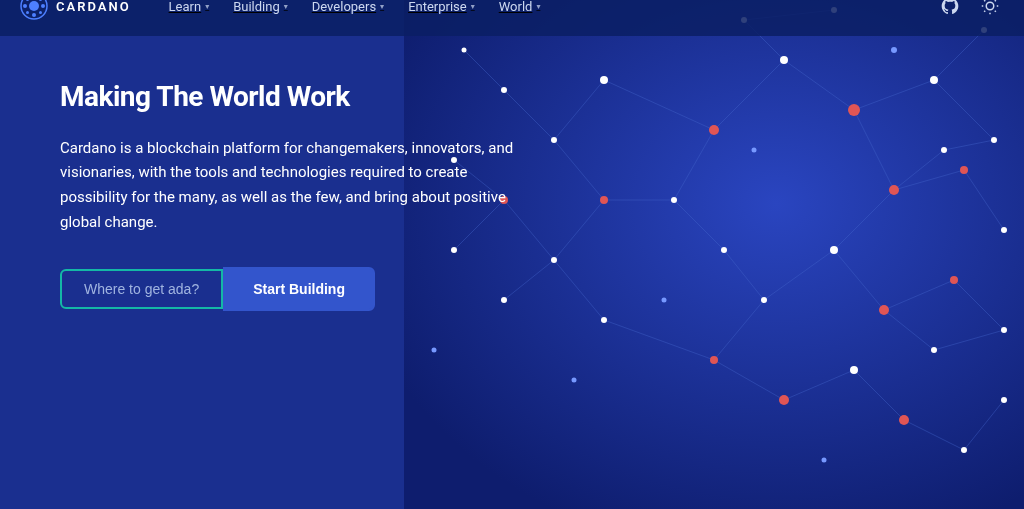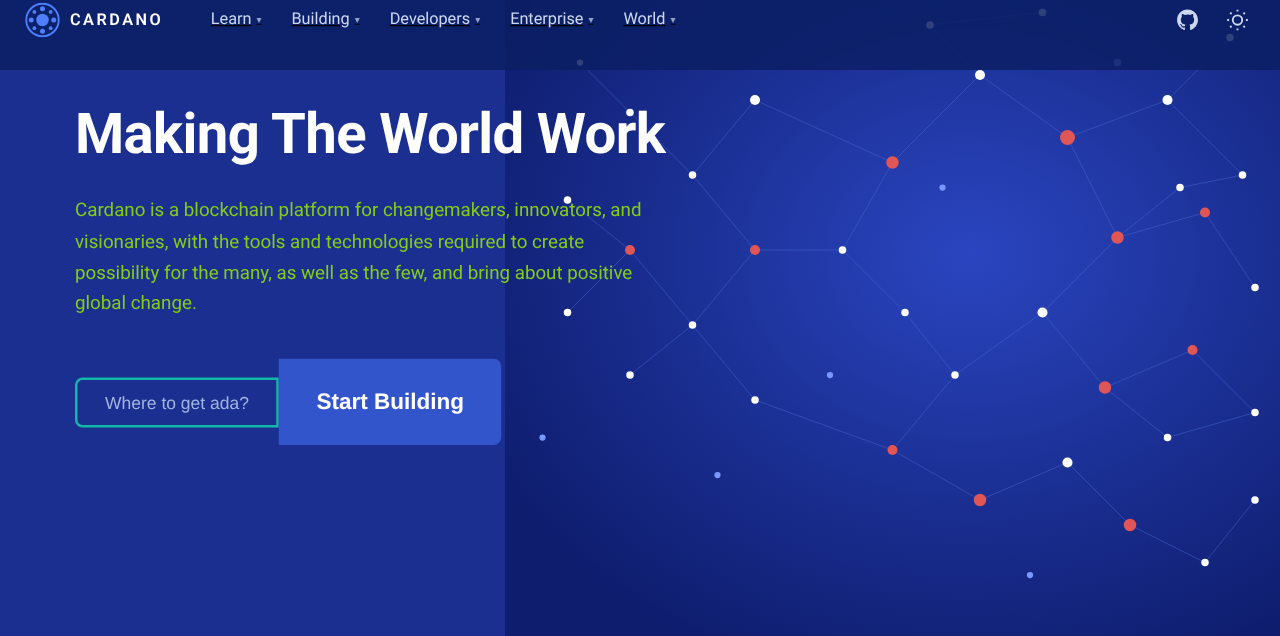--- a/index.html
+++ b/index.html
@@ -8,24 +8,24 @@
       width: 1024px;
       height: 509px;
       overflow: hidden;
       font-family: -apple-system, BlinkMacSystemFont, 'Segoe UI', Roboto, sans-serif;
     }
 
     
     nav {
       position: absolute;
       top: 0; left: 0; right: 0;
-      height: 56px;
-      display: flex;
-      align-items: flex-start;
-      padding: 2px 20px;
+      height: 36px;
+      display: flex;
+      align-items: flex-end;
+      padding: 16px 20px;
       background: rgba(10, 30, 100, 0.85);
       z-index: 10;
     }
 
     .nav-logo {
       display: flex;
       align-items: center;
       gap: 8px;
       margin-right: 28px;
     }
@@ -105,31 +105,31 @@
     
     .hero-content {
       position: absolute;
       top: 80px;
       left: 60px;
       max-width: 520px;
       z-index: 5;
     }
 
     .hero-title {
-      font-size: 45px;
+      font-size: 28px;
       font-weight: 700;
       color: #ffffff;
       line-height: 1.2;
       margin-bottom: 22px;
       letter-spacing: -0.5px;
     }
 
     .hero-description {
       font-size: 15px;
-      color: #84cc16;
+      color: #ffffff;
       line-height: 1.65;
       margin-bottom: 32px;
       max-width: 460px;
     }
 
     .hero-buttons {
       display: flex;
       gap: 0;
       align-items: center;
     }
@@ -143,22 +143,22 @@
       font-weight: 500;
       cursor: pointer;
       border-radius: 6px 0 0 6px;
       white-space: nowrap;
     }
 
     .btn-primary {
       background: #3355cc;
       border: 2px solid #3355cc;
       color: #ffffff;
-      padding: 22px 28px;
-      font-size: 18px;
+      padding: 12px 28px;
+      font-size: 14px;
       font-weight: 600;
       cursor: pointer;
       border-radius: 0 6px 6px 0;
       white-space: nowrap;
     }
   </style>
 </head>
 <body>
 
 <div class="hero">

